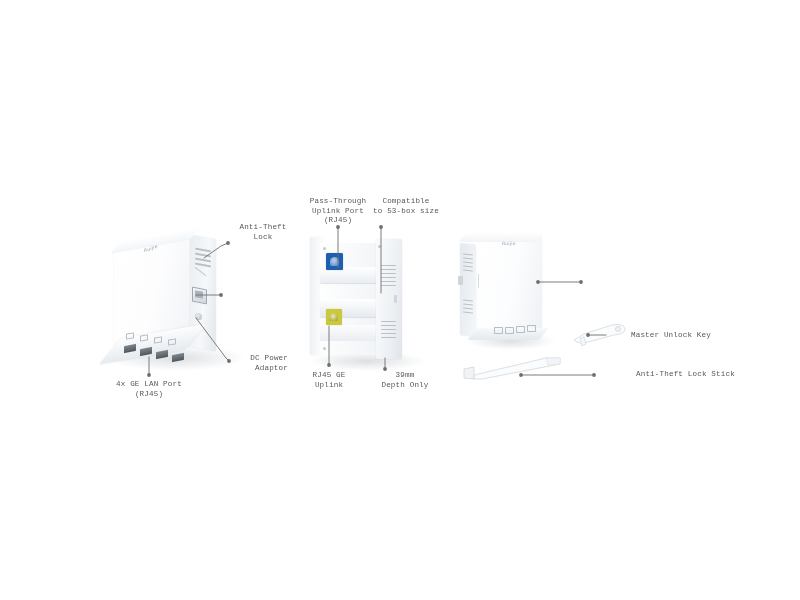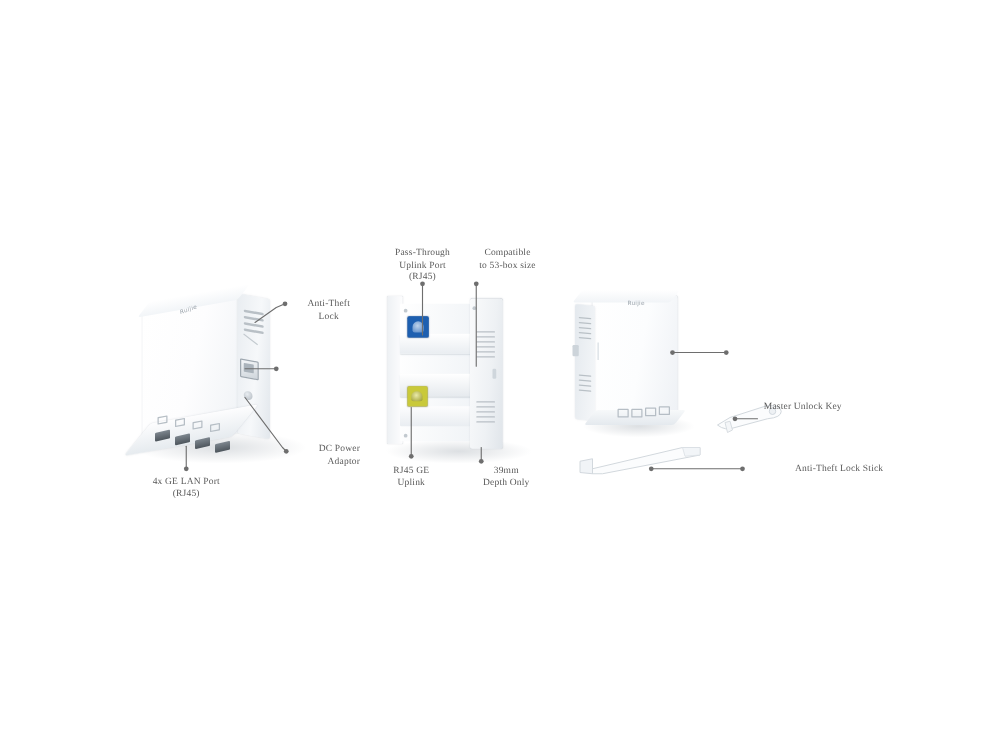--- a/index.html
+++ b/index.html
@@ -23,21 +23,21 @@
   }
 
   
   .label {
     position: absolute;
     color: #595959;
     font-size: 7.6px;
     line-height: 9.6px;
     letter-spacing: 0.15px;
     white-space: pre-line;
-    font-family: Liberation Serif, serif;
+    font-family: Liberation Mono, monospace;
   }
   .label.ctr { text-align: center; }
   .label.lft { text-align: left; }
 
   
   #leaders {
     position: absolute;
     left: 0; top: 0;
     width: 800px; height: 600px;
     pointer-events: none;
@@ -273,31 +273,31 @@
       <polyline points="538,282 575,282 581,282" fill="none" stroke="#6e6e6e" stroke-width="0.9" stroke-linecap="round" stroke-linejoin="round"></polyline>
       <circle cx="581" cy="282" r="1.9" fill="#6e6e6e"></circle>
       <circle cx="538" cy="282" r="1.9" fill="#6e6e6e"></circle>
       <polyline points="588,335 601,335 606,335" fill="none" stroke="#6e6e6e" stroke-width="0.9" stroke-linecap="round" stroke-linejoin="round"></polyline>
       <circle cx="588" cy="335" r="1.9" fill="#6e6e6e"></circle>
       <polyline points="521,375 588,375 594,375" fill="none" stroke="#6e6e6e" stroke-width="0.9" stroke-linecap="round" stroke-linejoin="round"></polyline>
       <circle cx="594" cy="375" r="1.9" fill="#6e6e6e"></circle>
       <circle cx="521" cy="375" r="1.9" fill="#6e6e6e"></circle>
     </svg>
 
-  <div class="label ctr" style="left:235px; top:238px; width:56px;">Anti-Theft
+  <div class="label ctr" style="left:235px; top:223px; width:56px;">Anti-Theft
 Lock</div>
   <div class="label ctr" style="left:232px; top:354px; width:56px;text-align:right;">DC Power
 Adaptor</div>
   <div class="label ctr" style="left:104px; top:380px; width:90px;">4x GE LAN Port
 (RJ45)</div>
   <div class="label ctr" style="left:305px; top:197px; width:66px;">Pass-Through
 Uplink Port
 (RJ45)</div>
   <div class="label ctr" style="left:369px; top:197px; width:74px;">Compatible
 to 53-box size</div>
   <div class="label ctr" style="left:303px; top:371px; width:52px;">RJ45 GE
 Uplink</div>
   <div class="label ctr" style="left:376px; top:371px; width:58px;">39mm
 Depth Only</div>
-  <div class="label lft" style="left:611px; top:320px; width:100px;">Master Unlock Key</div>
+  <div class="label lft" style="left:611px; top:331px; width:100px;text-align:right;">Master Unlock Key</div>
   <div class="label lft" style="left:636px; top:370px; width:110px;">Anti-Theft Lock Stick</div>
 
 </div>
 
 </body></html>

